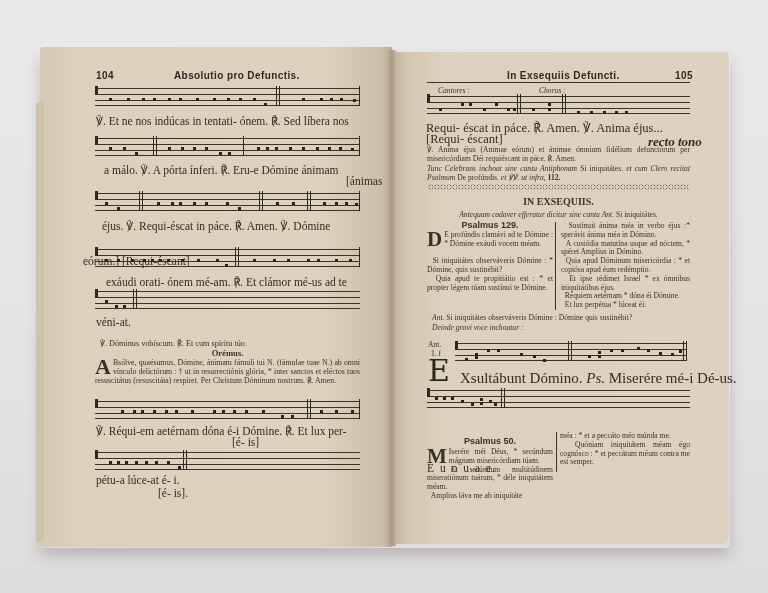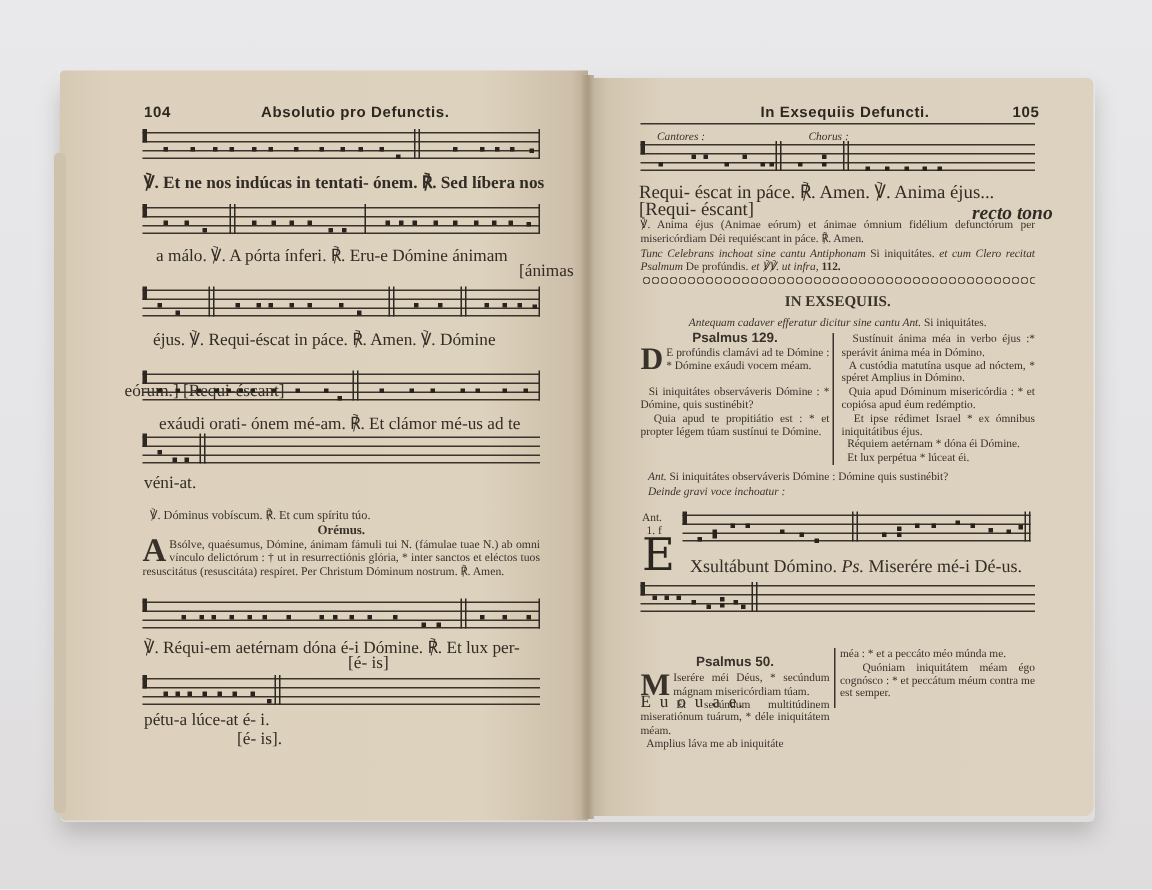--- a/index.html
+++ b/index.html
@@ -108,21 +108,21 @@
     <div class="note" style="left:132px;top:12px"></div>
     <div class="note" style="left:144px;top:12px"></div>
     <div class="note" style="left:158px;top:12px"></div>
     <div class="note" style="left:169px;top:17px"></div>
   <div class="note" style="left:207px;top:12px"></div>
     <div class="note" style="left:225px;top:12px"></div>
     <div class="note" style="left:235px;top:12px"></div>
     <div class="note" style="left:245px;top:12px"></div>
     <div class="note" style="left:258px;top:13px"></div>
 </div>
-<div class="lyric" style="left:96px;top:113px;font-weight:bold;">℣. Et ne nos indúcas in tentati- ónem. ℟. Sed líbera nos</div>
+<div class="lyric" style="left:96px;top:113px;">℣. Et ne nos indúcas in tentati- ónem. ℟. Sed líbera nos</div>
 
 <div class="staff" style="left:95px;top:136px;width:265px;">
   <div class="line" style="top:2px"></div>
     <div class="line" style="top:8px"></div>
     <div class="line" style="top:14px"></div>
     <div class="line" style="top:19px"></div>
   <div class="clef"></div>
   <div class="bar" style="left:58px"></div>
     <div class="bar" style="left:61px"></div>
     <div class="bar" style="left:148px"></div>
@@ -386,21 +386,21 @@
     <div class="note" style="left:143px;top:14px"></div>
     <div class="note" style="left:155px;top:8px"></div>
     <div class="note" style="left:166px;top:8px"></div>
     <div class="note" style="left:182px;top:6px"></div>
     <div class="note" style="left:192px;top:8px"></div>
     <div class="note" style="left:204px;top:11px"></div>
     <div class="note" style="left:216px;top:12px"></div>
     <div class="note" style="left:224px;top:9px"></div>
 </div>
 <div style="position:absolute;left:428px;top:356px;font-size:30px;line-height:30px;font-family:'DejaVu Serif',serif;color:#2b2520;">E</div>
-<div class="lyric" style="left:460px;top:370px;font-size:12px;">
+<div class="lyric" style="left:460px;top:370px;font-size:15px;">
   <span>Xsultábunt Dómino.</span>
   <span class="italic">Ps.</span>
   <span>Miserére mé-i Dé-us.</span>
 </div>
 
 <div class="staff" style="left:427px;top:388px;width:263px;">
   <div class="line" style="top:2px"></div>
     <div class="line" style="top:8px"></div>
     <div class="line" style="top:14px"></div>
     <div class="line" style="top:19px"></div>

